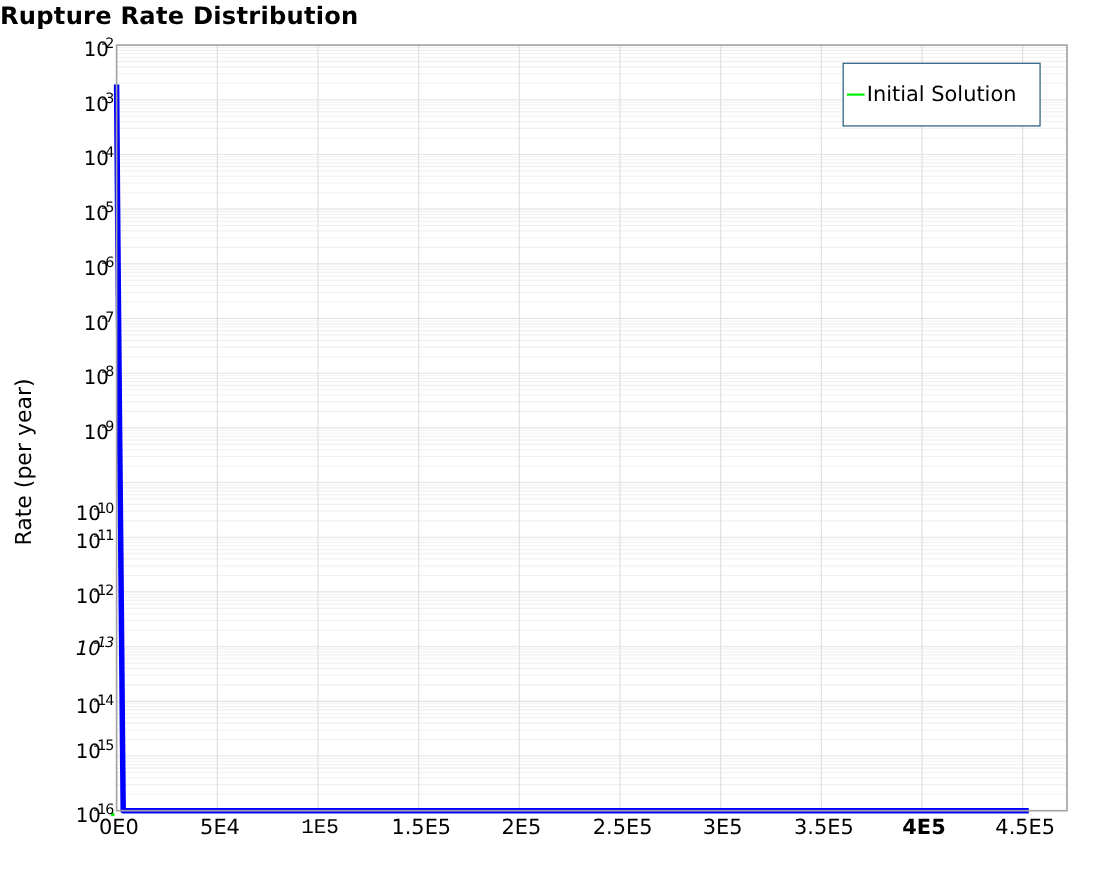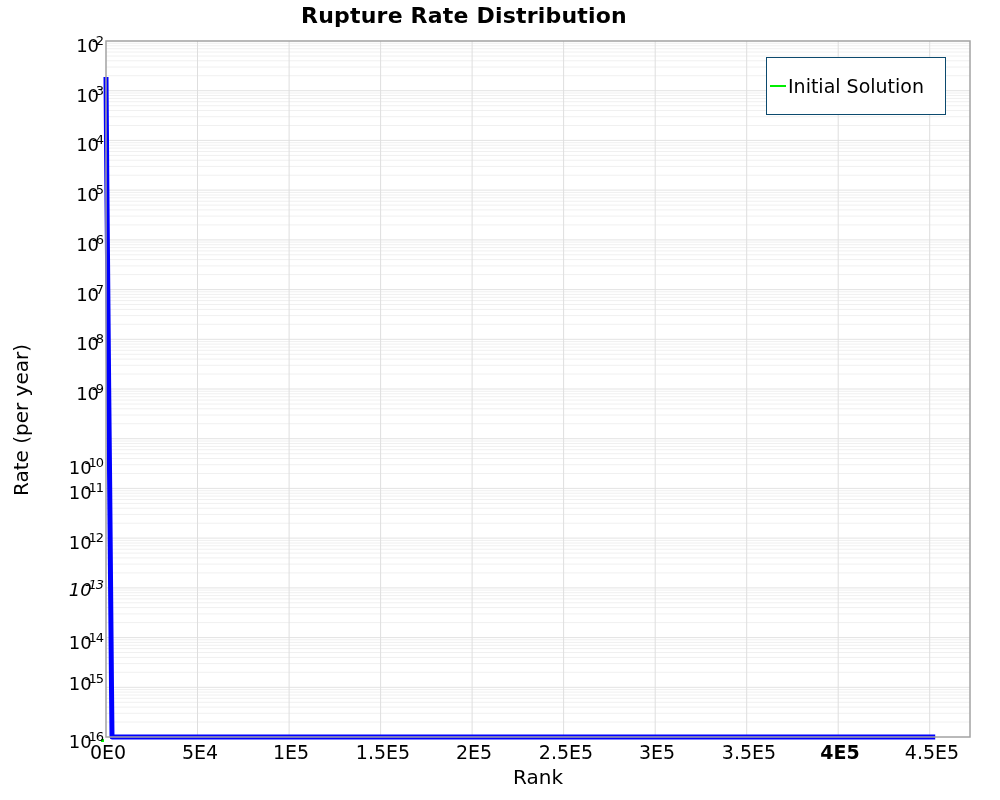--- a/index.html
+++ b/index.html
@@ -1,21 +1,21 @@
 <!DOCTYPE html>
 <html><head>
 <meta charset="utf-8">
 <style>
   html,body{margin:0;padding:0;background:#fff;}
   #fig{
     position:relative;width:1000px;height:800px;background:#fff;overflow:hidden;
     font-family:"DejaVu Sans","Liberation Sans",sans-serif;color:#000;
   }
   #title{
-    position:absolute;top:3px;left:0;width:928px;text-align:center;
+    position:absolute;top:3px;left:0;width:928px;
     font-size:22px;font-weight:bold;letter-spacing:.2px;
   }
   #plot{position:absolute;left:0;top:0;width:1000px;height:800px;}
   .xtick{
     position:absolute;top:741px;width:90px;text-align:center;
     font-size:19px;white-space:nowrap;
   }
   .ytick{
     position:absolute;left:0;width:103px;height:30px;line-height:30px;
     text-align:right;font-size:18px;white-space:nowrap;
@@ -198,32 +198,31 @@
       <div class="ytick" style="top: 473px;"><span>10</span><sup>-11</sup></div>
       <div class="ytick" style="top: 523px;"><span>10</span><sup>-12</sup></div>
       <div class="ytick" style="top: 570px; font-style: italic;"><span>10</span><sup>-13</sup></div>
       <div class="ytick" style="top: 623px;"><span>10</span><sup>-14</sup></div>
       <div class="ytick" style="top: 664px;"><span>10</span><sup>-15</sup></div>
       <div class="ytick" style="top: 722px;"><span>10</span><sup>-16</sup></div>
     </div>
   <div id="xticks">
       <div class="xtick" style="left: 63px;">0E0</div>
       <div class="xtick" style="left: 155px;">5E4</div>
-      <div class="xtick" style="left: 246px;">1E5</div>
+      <div class="xtick" style="left: 246px; font-family: Liberation Mono, monospace;">1E5</div>
       <div class="xtick" style="left: 338px;">1.5E5</div>
       <div class="xtick" style="left: 429px;">2E5</div>
       <div class="xtick" style="left: 521px;">2.5E5</div>
       <div class="xtick" style="left: 612px;">3E5</div>
       <div class="xtick" style="left: 704px;">3.5E5</div>
       <div class="xtick" style="left: 795px; font-weight: bold;">4E5</div>
       <div class="xtick" style="left: 887px;">4.5E5</div>
     </div>
 
   <div id="ylabel">Rate (per year)</div>
-  <div id="xlabel">Rank</div>
 
   <div id="legend">
     <div class="lrow">
       <span class="lline" style="background: rgb(0, 238, 0); height: 2px; width: 16px;"></span>
       <span class="ltext">Initial Solution</span>
     </div>
   </div>
 </div>
 
 </body></html>

